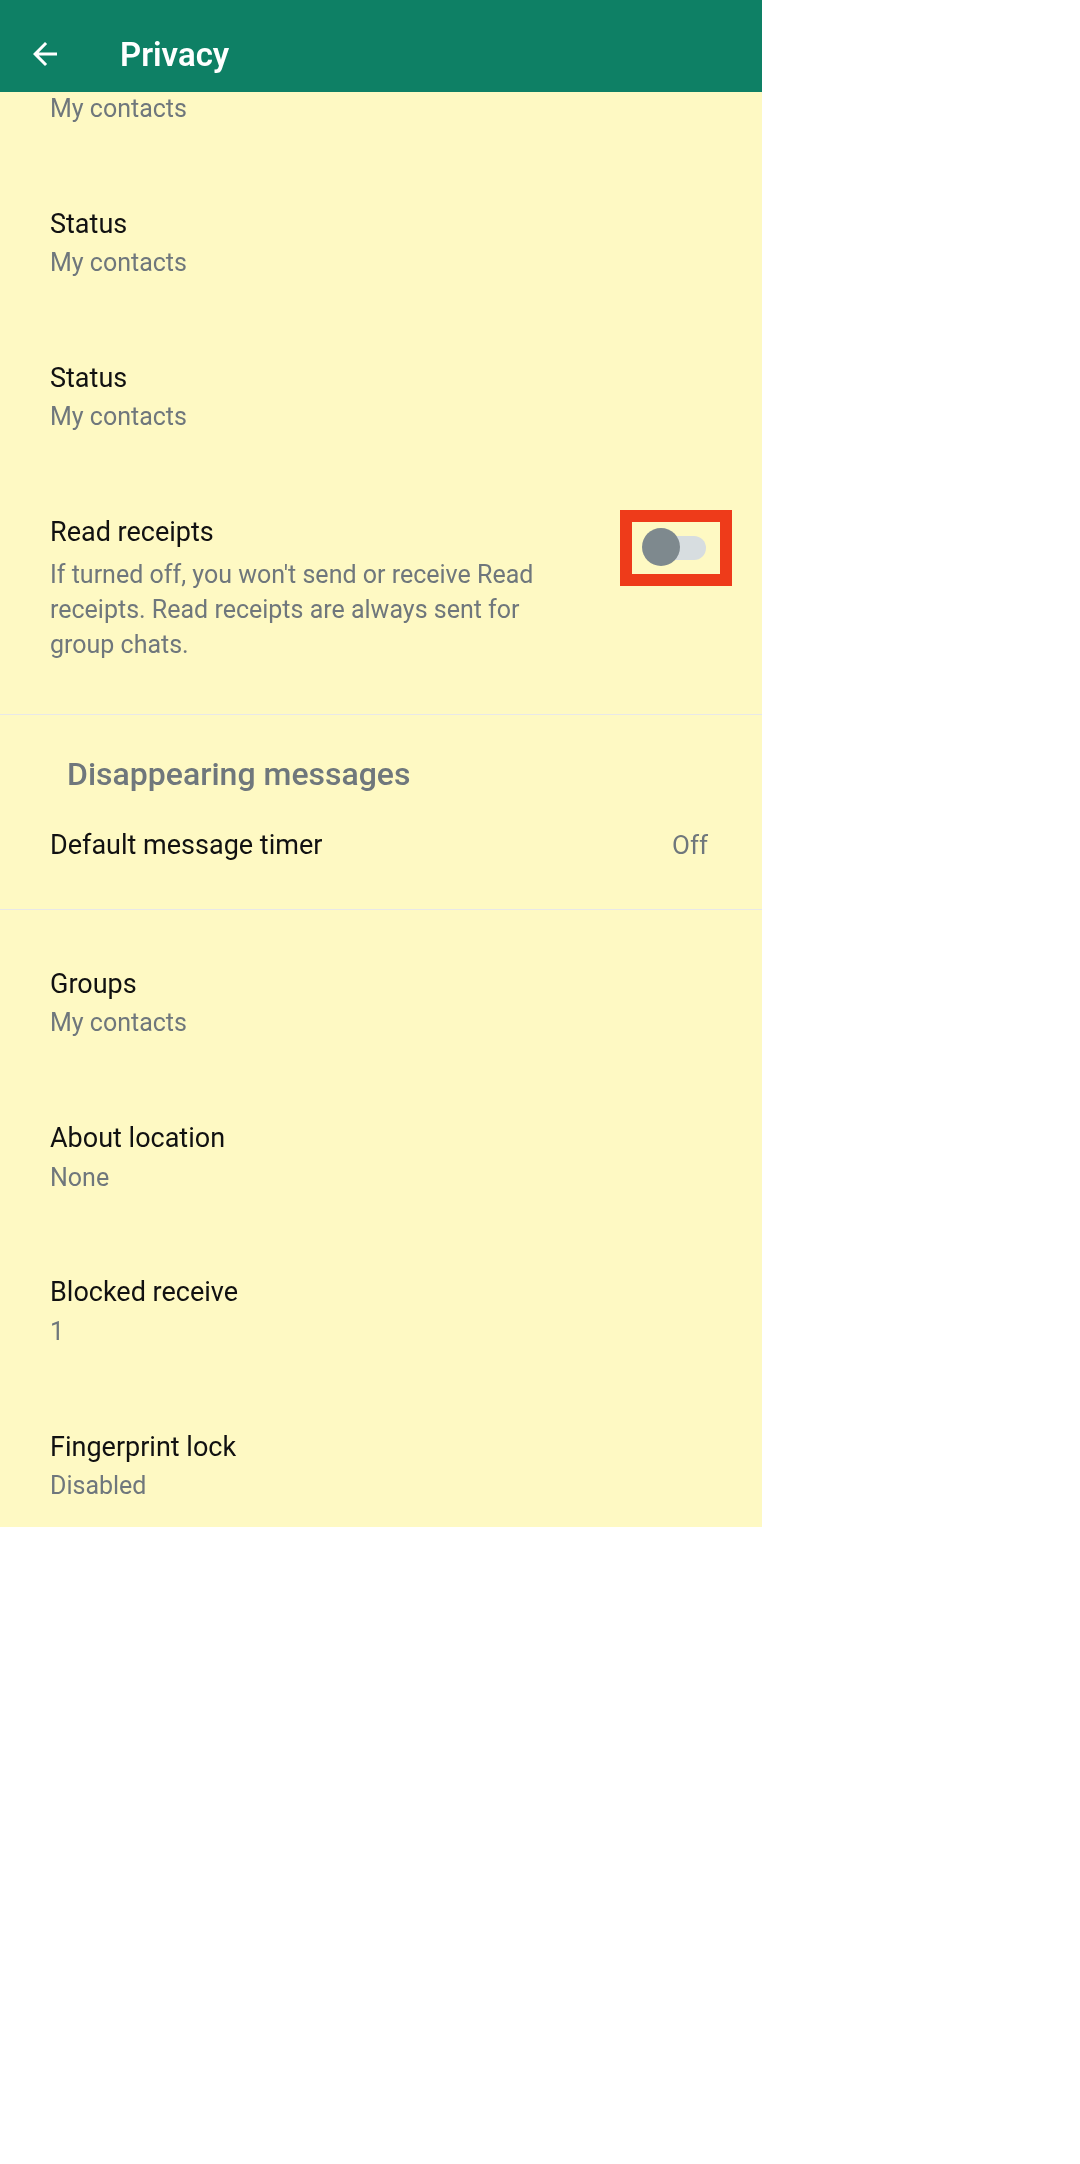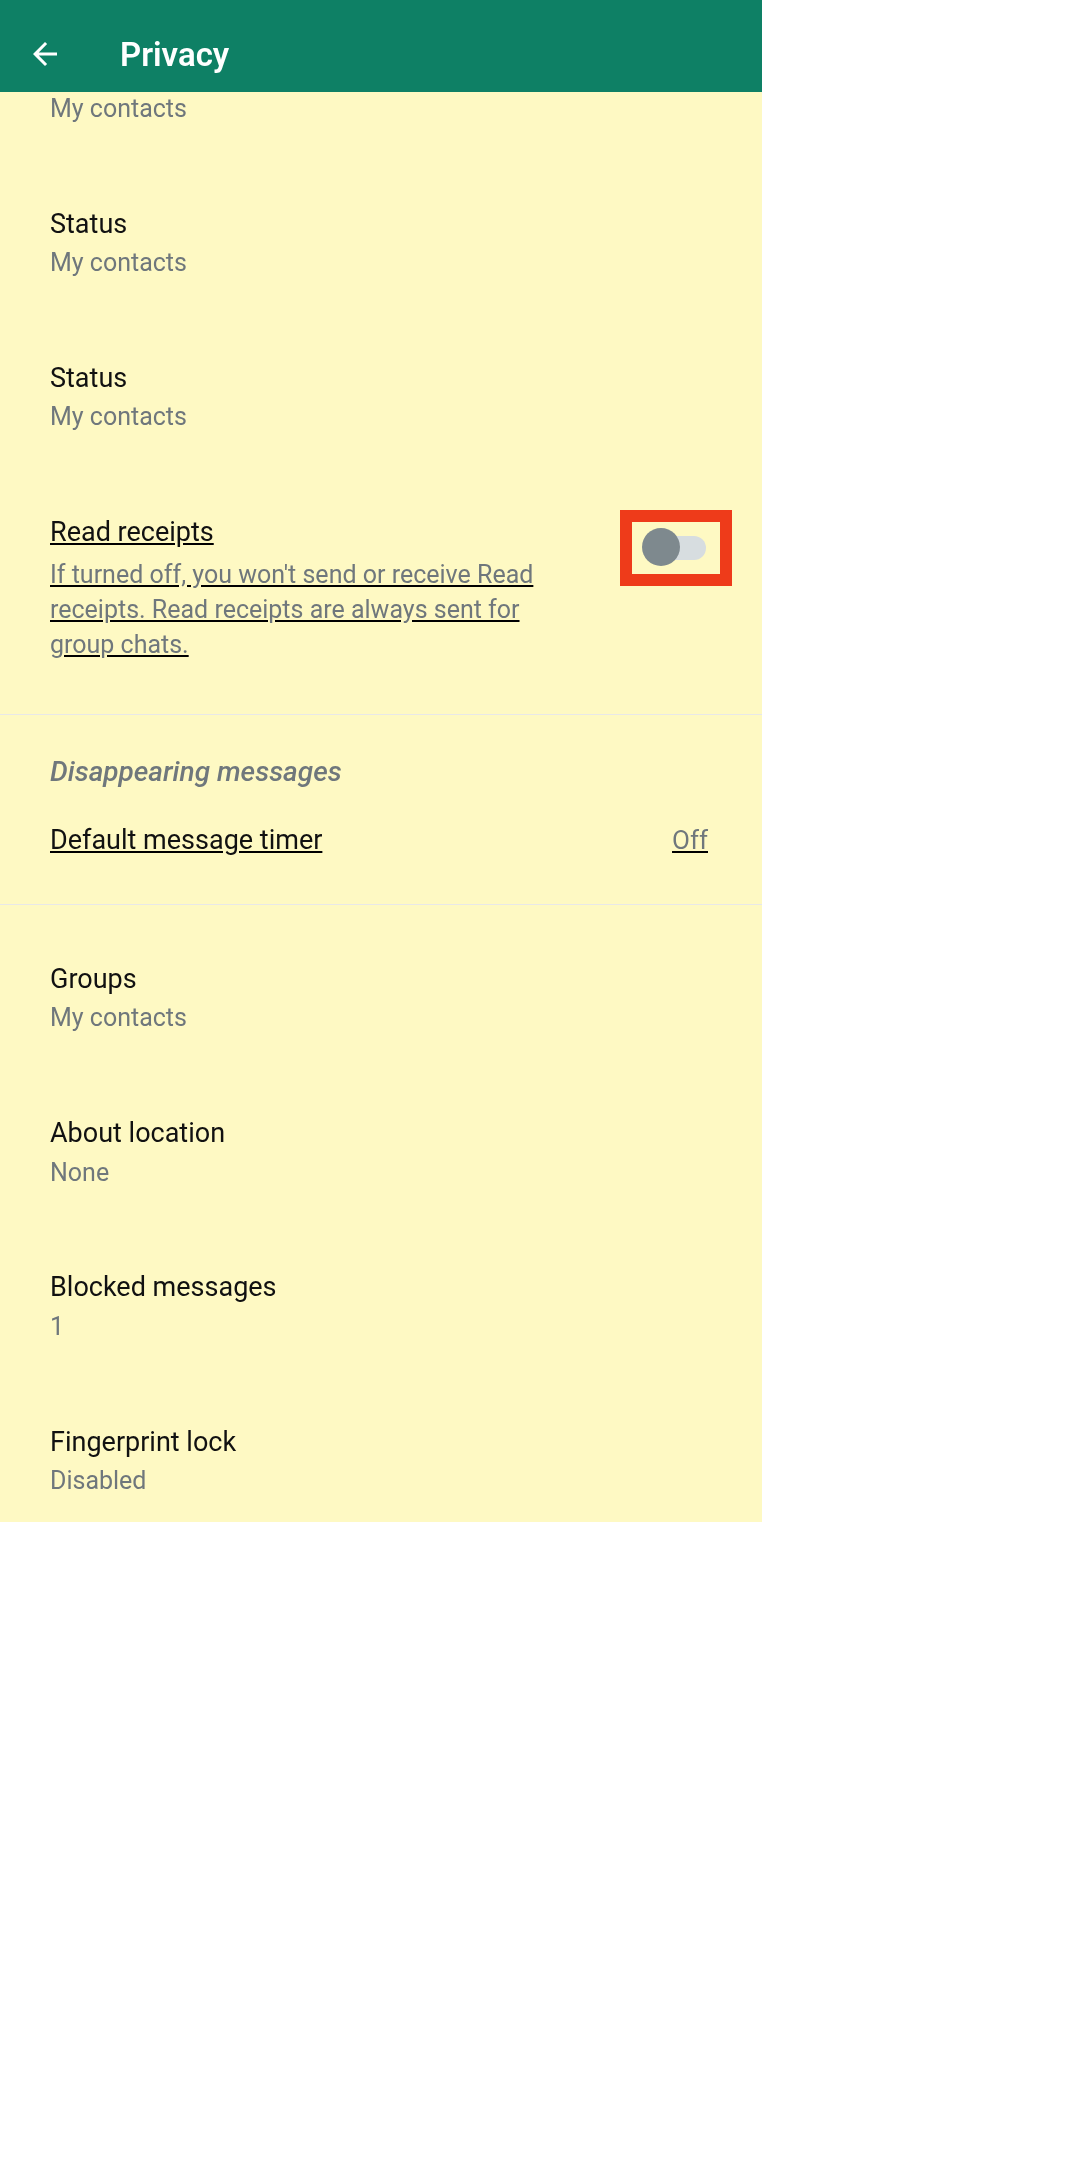--- a/index.html
+++ b/index.html
@@ -62,21 +62,20 @@
       color: #6f777c;
       font-weight: 400;
       margin-top: 6px;
       line-height: 1.4;
     }
     .setting-row {
       display: flex;
       align-items: flex-start;
       justify-content: space-between;
       gap: 39px;
-      text-decoration: underline;
     }
     .setting-text-block {
       flex: 1;
     }
     .setting-value-side {
       font-size: 26px;
       color: #6f777c;
       align-self: center;
       padding-right: 4px;
       margin-left: 22px;
@@ -106,25 +105,24 @@
       height: 38px;
       background: #7e898e;
       border-radius: 50%;
     }
     .section-divider {
       height: 1px;
       background: #e8e8e8;
       margin: 28px 0 0 0;
     }
     .section-header {
-      font-size: 28px;
+      font-size: 32px;
       color: #6f777c;
       font-weight: 500;
-      padding: 40px 50px 10px 50px;
-      font-style: italic;
+      padding: 40px 50px 10px 67px;
     }
     .small-gap { height: 32px; }
   </style>
 </head>
 <body>
 
 <div class="header">
   <div class="back-icon">
     <svg viewBox="0 0 24 24">
         <path d="M20 11H7.83l5.59-5.59L12 4l-8 8 8 8 1.41-1.41L7.83 13H20v-2z"></path>
@@ -194,21 +192,21 @@
   <div class="small-gap"></div>
 
   <div class="setting-item">
     <div class="setting-title">About location</div>
     <div class="setting-subtitle">None</div>
   </div>
 
   <div class="small-gap"></div>
 
   <div class="setting-item">
-    <div class="setting-title">Blocked messages</div>
+    <div class="setting-title">Blocked receive</div>
     <div class="setting-subtitle">1</div>
   </div>
 
   <div class="small-gap"></div>
 
   <div class="setting-item">
     <div class="setting-title">Fingerprint lock</div>
     <div class="setting-subtitle">Disabled</div>
   </div>
 

